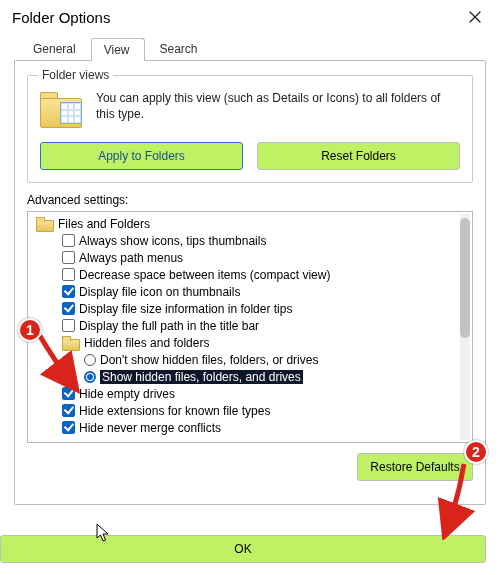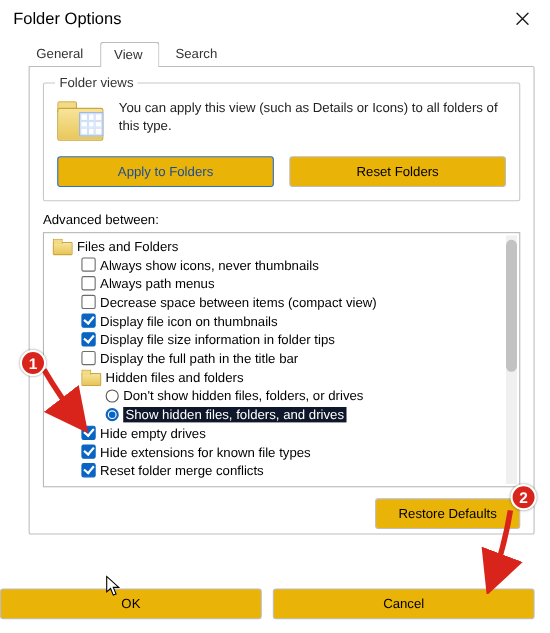--- a/index.html
+++ b/index.html
@@ -43,24 +43,24 @@
   }
   .tab.active {
     border-color: #bdbdbd;
     background: #fff;
     position: relative;
     top: 1px;
     z-index: 2;
     padding-left: 12px;
   }
   .tabpanel {
-    margin: 0 14px 0 26px;
+    margin: 0 14px 0 14px;
     border: 1px solid #bdbdbd;
     border-radius: 0 2px 2px 2px;
-    padding: 14px 12px 4px 12px;
+    padding: 14px 12px 23px 12px;
     position: relative;
   }
   .groupbox {
     border: 1px solid #c8c8c8;
     border-radius: 2px;
     padding: 14px 12px 12px 12px;
     position: relative;
     margin-bottom: 10px;
   }
   .group-label {
@@ -92,21 +92,21 @@
     background:#fff; border:1px solid #8aa8d8;
     display:grid; grid-template-columns:repeat(3,1fr);
     grid-template-rows:repeat(3,1fr);
   }
   .folder-sheet div { border:0.5px solid #cfe0f7; }
   .fv-text { flex:1; line-height:1.35; color:#222; }
   .btn-row { display:flex; gap:14px; margin-top:10px; }
   .btn {
     flex:1;
     padding: 6px 8px;
-    background:#eab308;
+    background:#bef264;
     border:1px solid #bdbdbd;
     border-radius:3px;
     cursor:pointer;
     text-align:center;
   }
   .btn.primary { border-color:#2a6fd6; color:#1a4d99; }
   .adv-label { margin: 10px 0 4px 0; }
   .tree {
     border:1px solid #b8b8b8;
     height: 232px;
@@ -157,21 +157,21 @@
     content:""; width:6px; height:6px; border-radius:50%; background:#0a64c2;
   }
   .rb.selblue { border-color:#0a64c2; border-width:2px; }
   .hl {
     background:#0f172a; color:#fff; padding:0 2px;
   }
   .action-row {
     display:flex; justify-content:flex-end; gap:10px;
     margin: 10px 0 0 0;
   }
-  .action-row .btn { flex:0 0 auto; width:132px; }
+  .action-row .btn { flex:0 0 auto; width:116px; }
   .footer {
     position:absolute; left:0; right:0; bottom:12px;
     display:flex; justify-content:flex-end; gap:10px; padding-right:14px;
   }
   .footer .btn { width:88px; }
   
   .badge {
     position:absolute; width:24px; height:24px; border-radius:50%;
     background:#d9241c; color:#fff; font-weight:bold; font-size:14px;
     display:flex; align-items:center; justify-content:center;
@@ -222,30 +222,30 @@
           </div>
       </div>
       <div class="fv-text">You can apply this view (such as Details or Icons) to all folders of this type.</div>
     </div>
     <div class="btn-row">
       <div class="btn primary">Apply to Folders</div>
       <div class="btn">Reset Folders</div>
     </div>
   </div>
 
-  <div class="adv-label">Advanced between:</div>
+  <div class="adv-label">Advanced settings:</div>
 
   <div class="tree">
     <div class="node lvl1">
       <span class="sm-folder"></span>
       <span>Files and Folders</span>
     </div>
     <div class="node lvl2">
         <span class="cb"></span>
-        <span>Always show icons, never thumbnails</span>
+        <span>Always show icons, tips thumbnails</span>
       </div>
     <div class="node lvl2">
         <span class="cb"></span>
         <span>Always path menus</span>
       </div>
     <div class="node lvl2">
         <span class="cb"></span>
         <span>Decrease space between items (compact view)</span>
       </div>
     <div class="node lvl2">
@@ -275,37 +275,36 @@
     <div class="node lvl2">
         <span class="cb checked"></span>
         <span>Hide empty drives</span>
       </div>
     <div class="node lvl2">
         <span class="cb checked"></span>
         <span>Hide extensions for known file types</span>
       </div>
     <div class="node lvl2">
         <span class="cb checked"></span>
-        <span>Reset folder merge conflicts</span>
+        <span>Hide never merge conflicts</span>
       </div>
 
     <div class="scrollbar">
         <div class="thumb"></div>
       </div>
   </div>
 
   <div class="action-row">
     <div class="btn">Restore Defaults</div>
   </div>
 
 </div>
 
 <div class="footer">
   <div class="btn">OK</div>
-  <div class="btn">Cancel</div>
 </div>
 
 <div class="badge" style="left:18px; top:318px;">1</div>
 <svg class="arrow" style="left:32px; top:330px;" width="60" height="70">
   <defs>
       <marker id="ah1" markerWidth="8" markerHeight="8" refX="6" refY="4" orient="auto">
         <path d="M0,0 L8,4 L0,8 Z" fill="#d9241c"></path>
       </marker>
     </defs>
   <path d="M8,6 Q22,30 42,56" stroke="#d9241c" stroke-width="5" fill="none" marker-end="url(#ah1)"></path>

